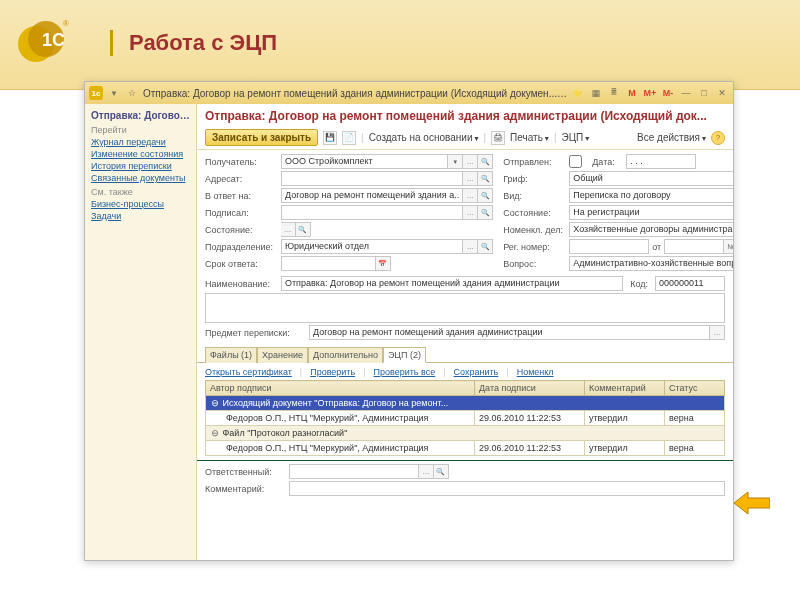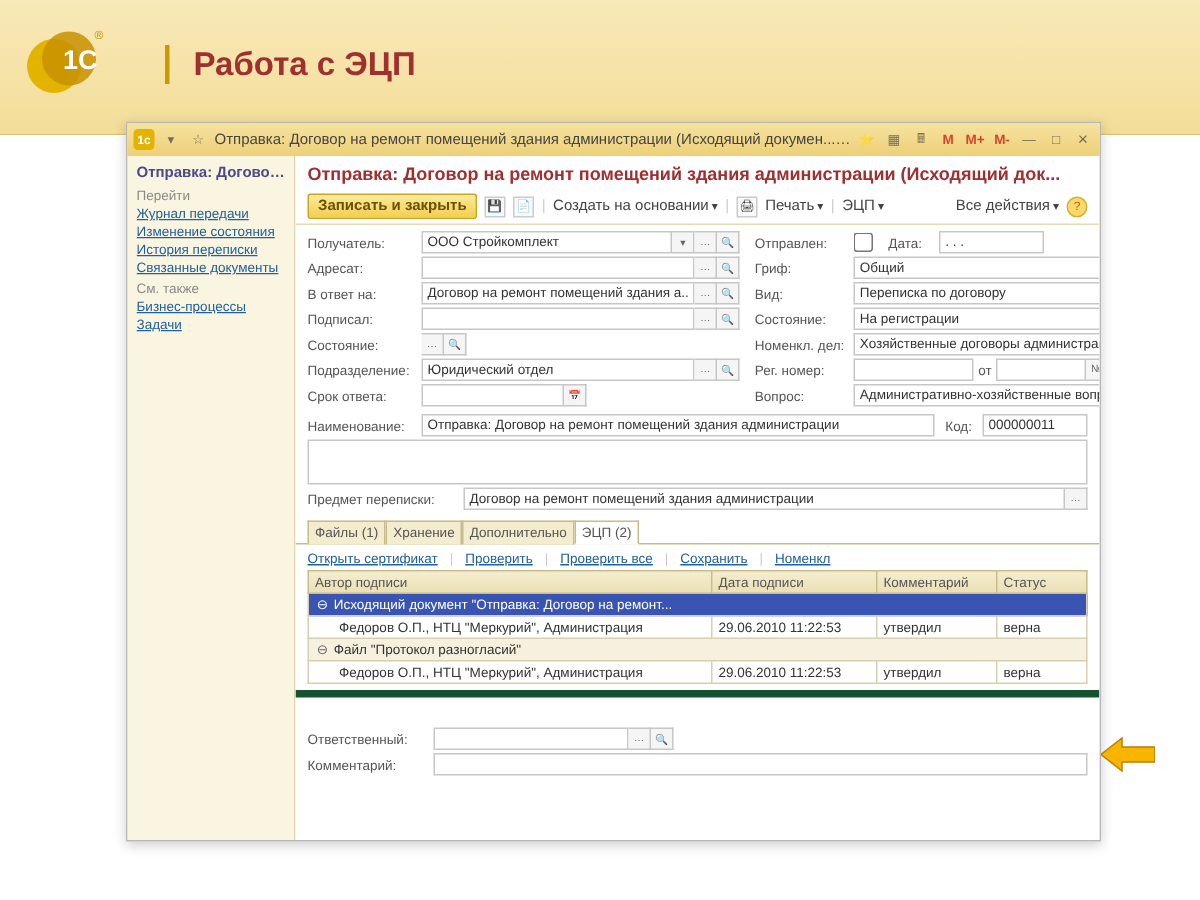--- a/index.html
+++ b/index.html
@@ -51,21 +51,21 @@
   .tabtb span{text-decoration:underline;cursor:pointer;}
 
   table.grid{width:100%;border-collapse:collapse;font-size:9px;border:1px solid #b9b18a;}
   table.grid th{background:linear-gradient(#f4edd0,#eadfb3);border:1px solid #c7bc8a;padding:2px 4px;text-align:left;font-weight:normal;color:#555;}
   table.grid td{border:1px solid #d8d0ac;padding:2px 4px;background:#fff;}
   .grp td{background:#3a54b4 !important;color:#fff;}
   .grp2 td{background:#f5f1de !important;}
   .exp{display:inline-block;width:10px;text-align:center;color:#fff;}
   .grp2 .exp{color:#666;}
 
-  .bottom{padding:20px 8px;border-top:5px solid #14532d;}
+  .bottom{padding:3px 8px;border-top:1px solid #14532d;}
 
   .arrow{position:absolute;right:30px;top:490px;}
   .arrow svg{width:36px;height:26px;}
 </style>
 </head>
 <body>
 
 <div class="slide">
   <div class="header">
     <div class="logo">

